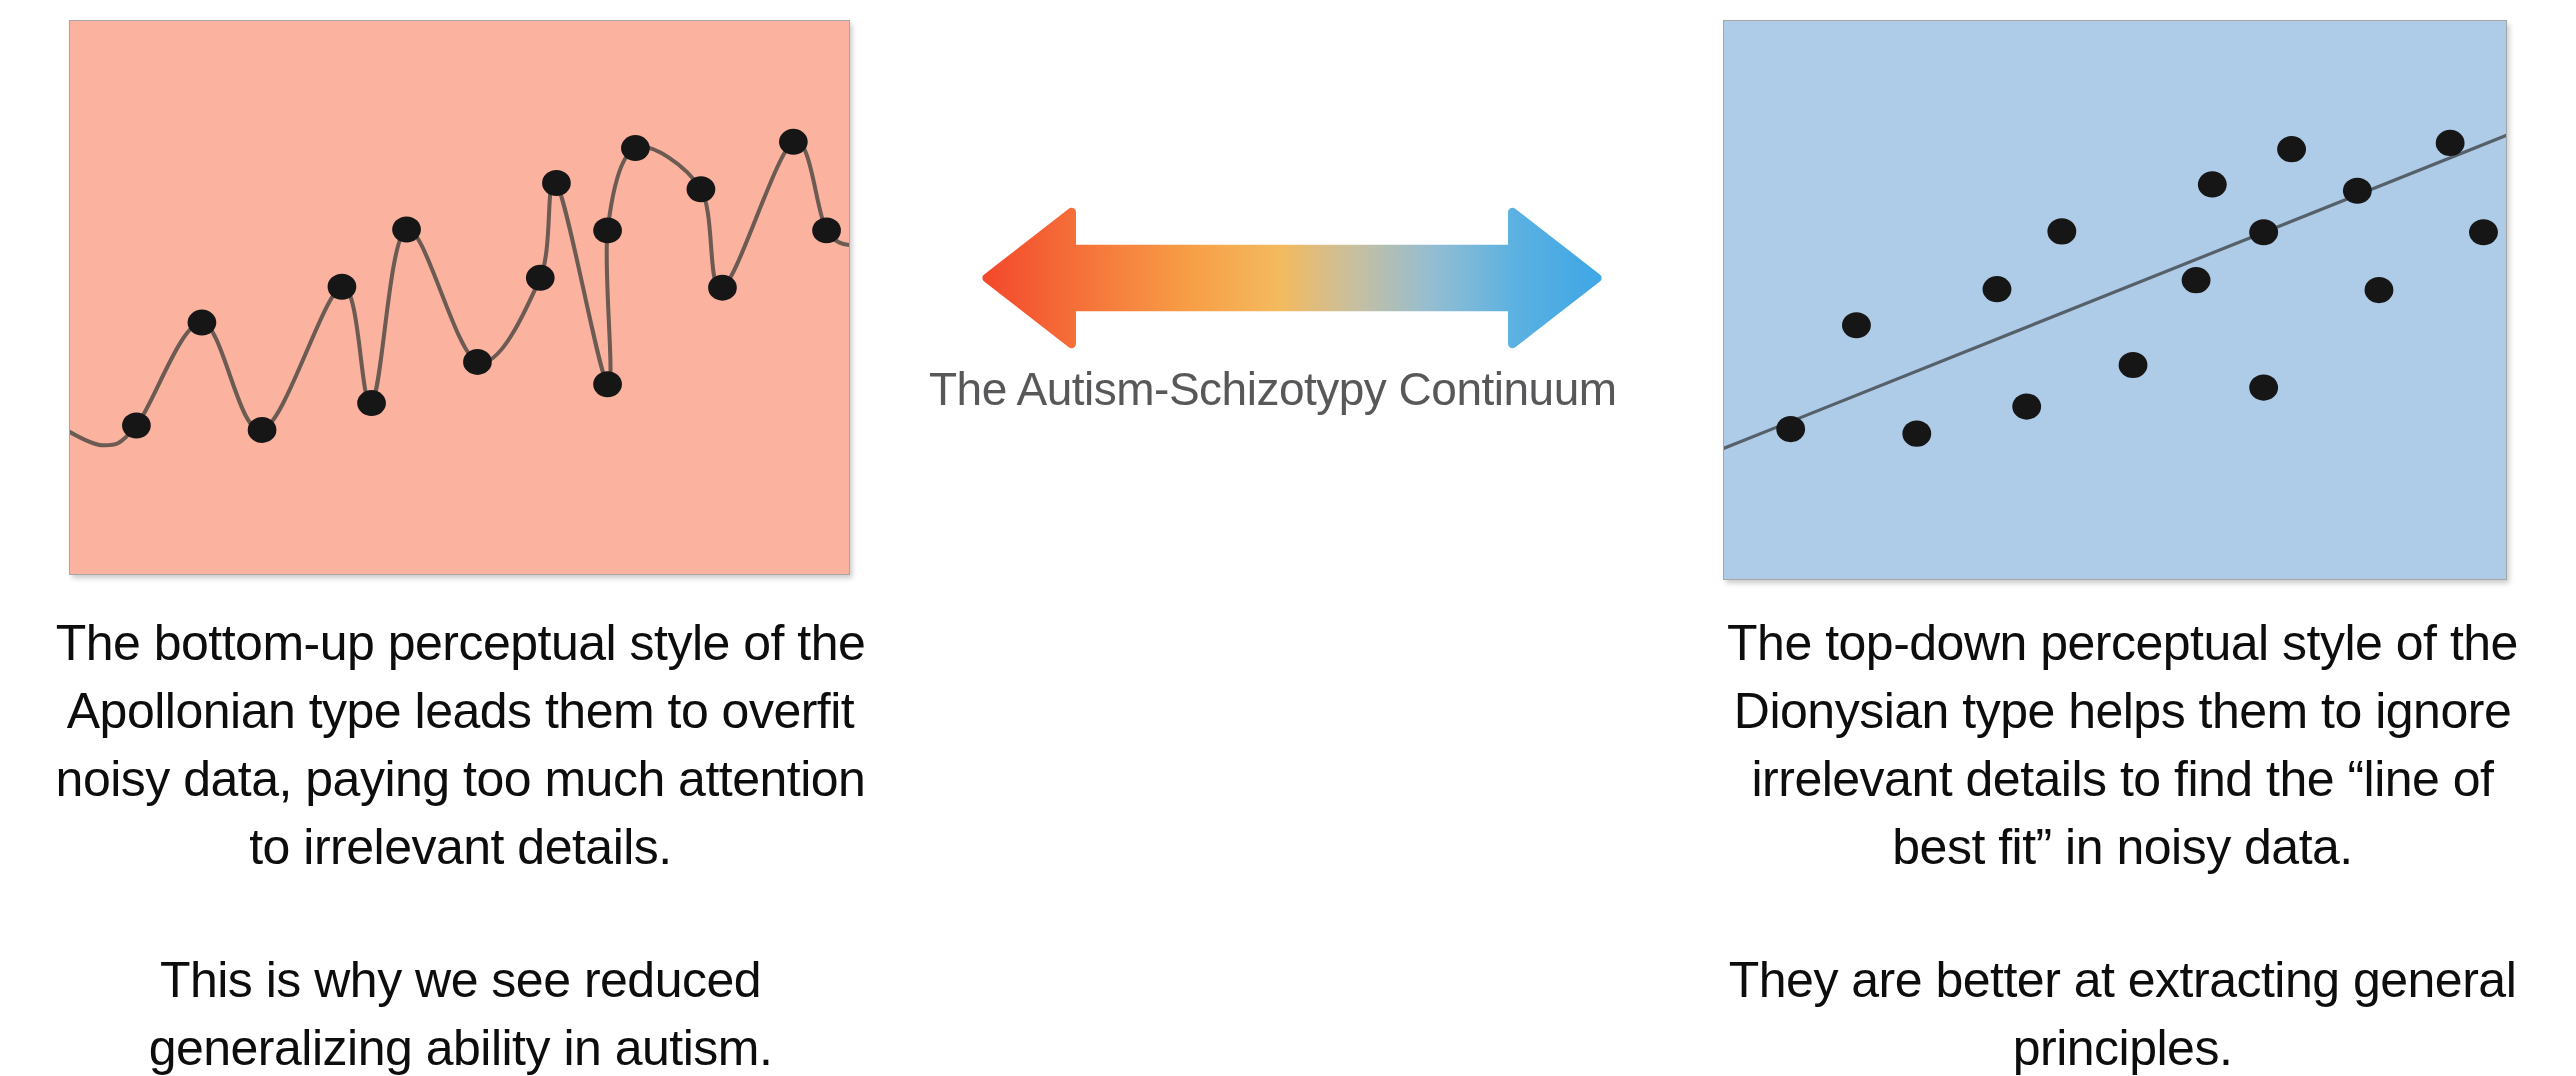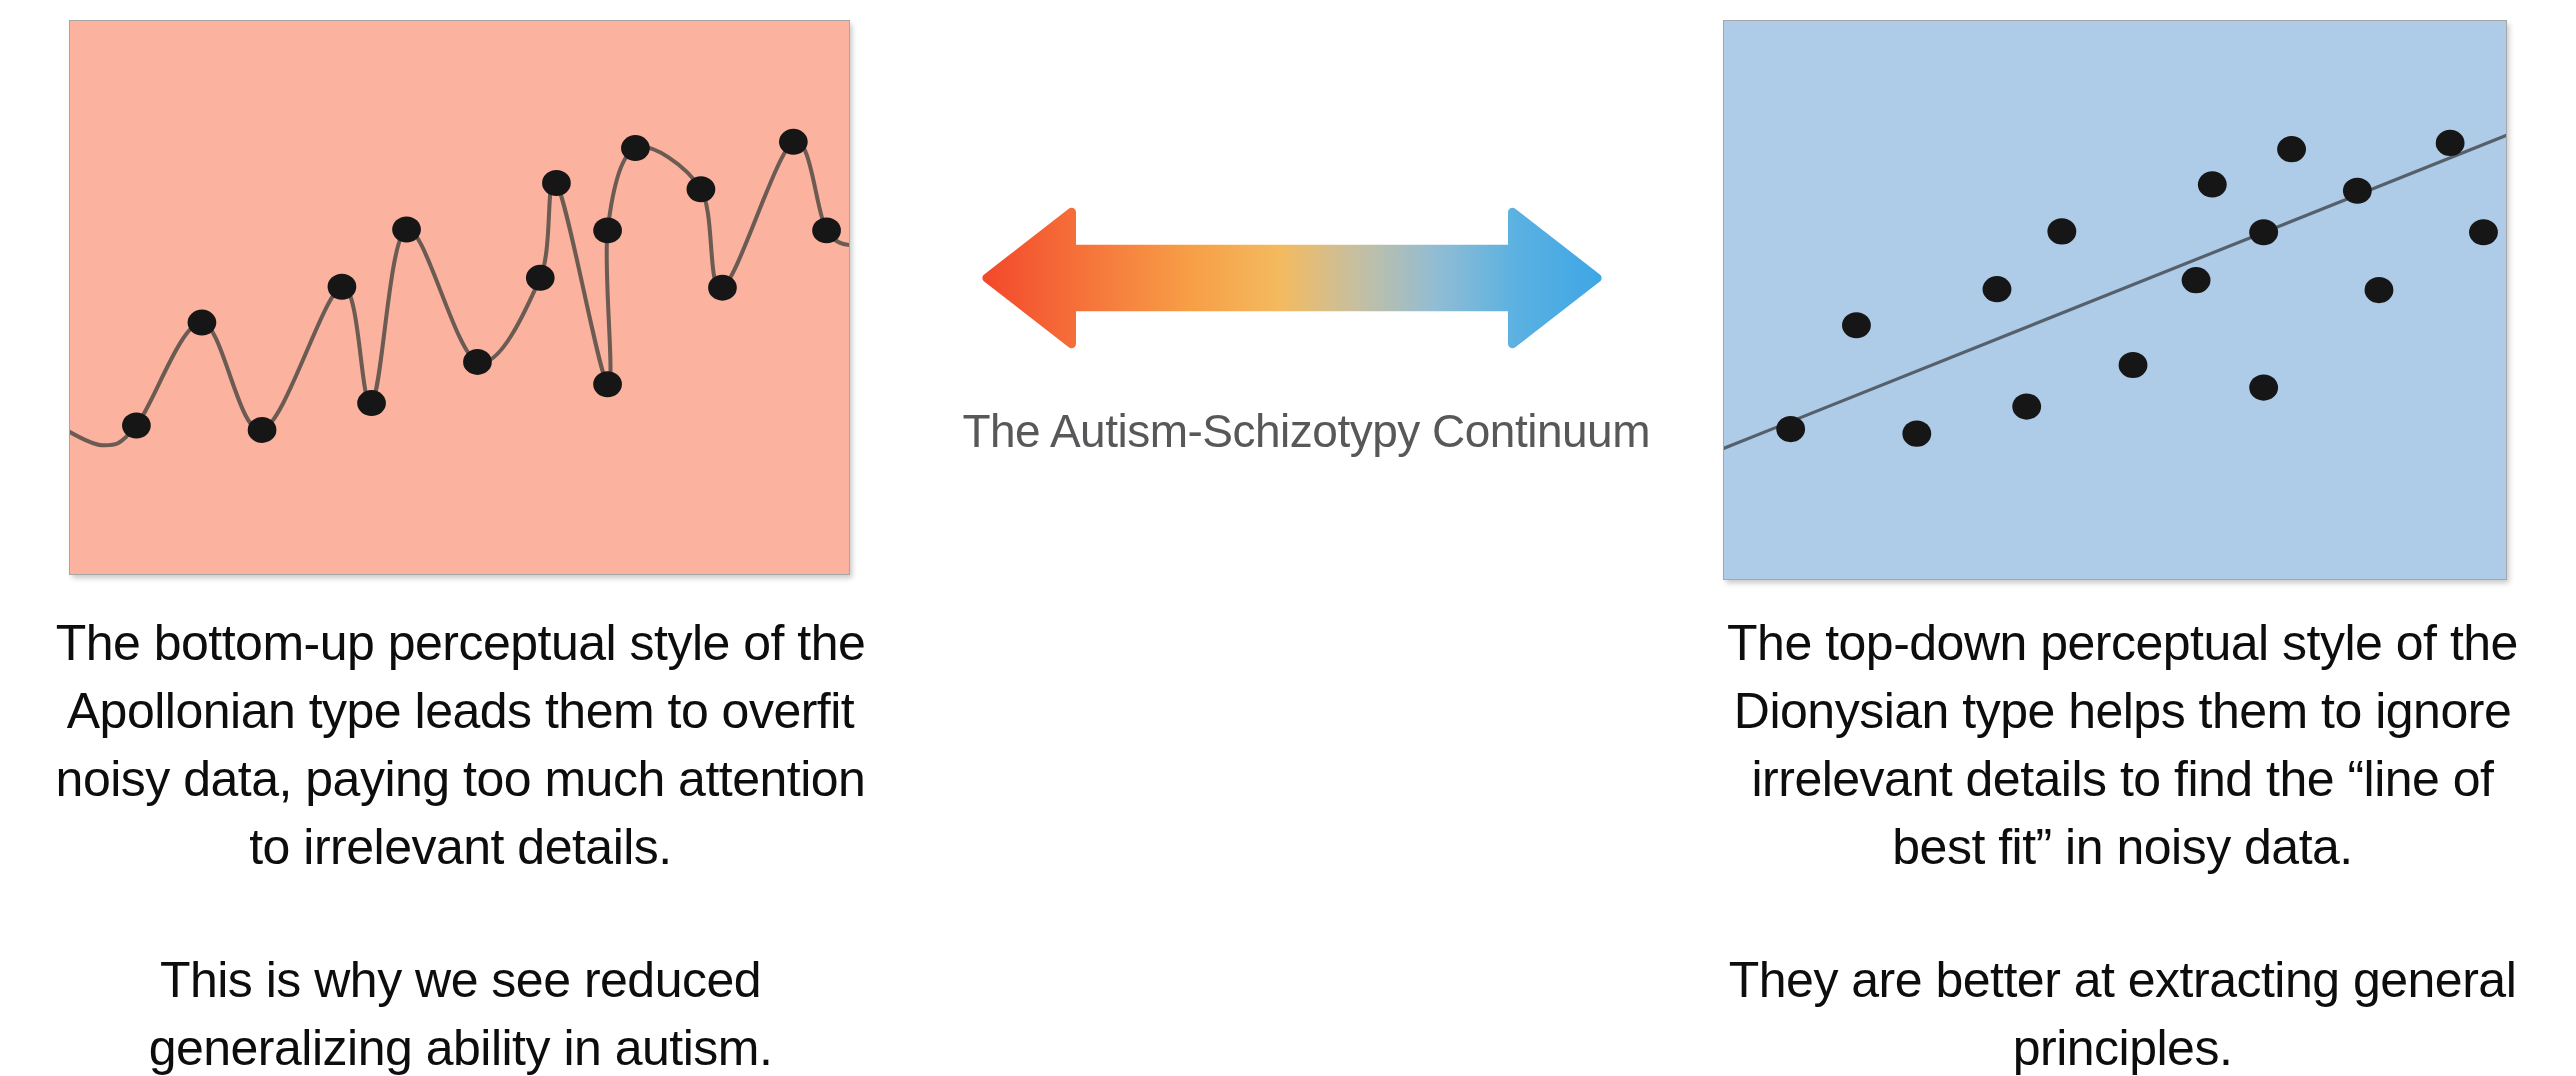--- a/index.html
+++ b/index.html
@@ -7,21 +7,21 @@
   .canvas{position:relative;width:2576px;height:1076px;background:#ffffff;overflow:hidden;}
 
   .panel{position:absolute;border:1.8px solid #a6a6a6;box-shadow:2.7px 3.6px 5.4px rgba(0,0,0,.22);box-sizing:border-box;}
   .panel-left{left:69px;top:20px;width:781px;height:555px;background:#fbb3a0;}
   .panel-right{left:1723px;top:20px;width:784px;height:560px;background:#aecbe8;}
   .panel svg{display:block;width:100%;height:100%;}
 
   .arrow-wrap{position:absolute;left:981px;top:206px;width:622px;height:144px;}
   .arrow-wrap svg{display:block;width:100%;height:100%;overflow:visible;}
 
-  .title{position:absolute;left:929px;top:404px;width:721px;text-align:right;
+  .title{position:absolute;left:929px;top:362px;width:721px;text-align:left;
          font-size:46px;line-height:54px;color:#58585a;letter-spacing:-0.5px;white-space:nowrap;}
 
   .caption{position:absolute;top:609px;width:955px;text-align:center;color:#0d0d0d;
            font-size:50px;line-height:68px;letter-spacing:-0.5px;}
   .caption p{margin:0 0 65px 0;white-space:nowrap;}
   .caption-left{left:-17px;}
   .caption-right{left:1645px;}
 </style>
 </head>
 <body>

